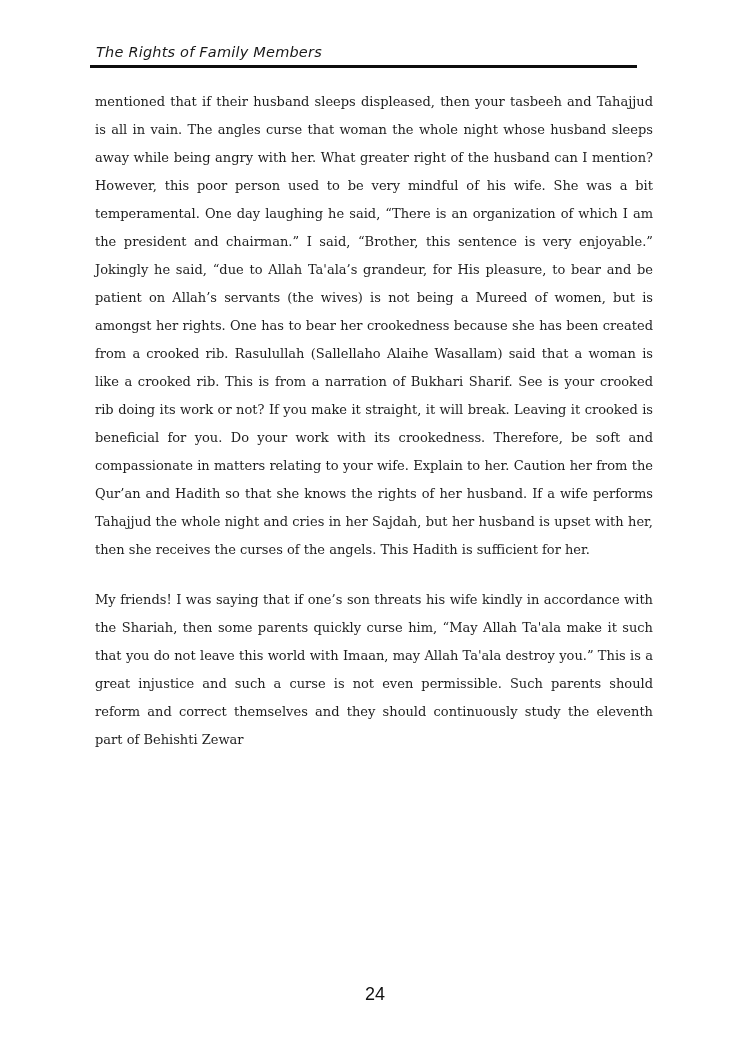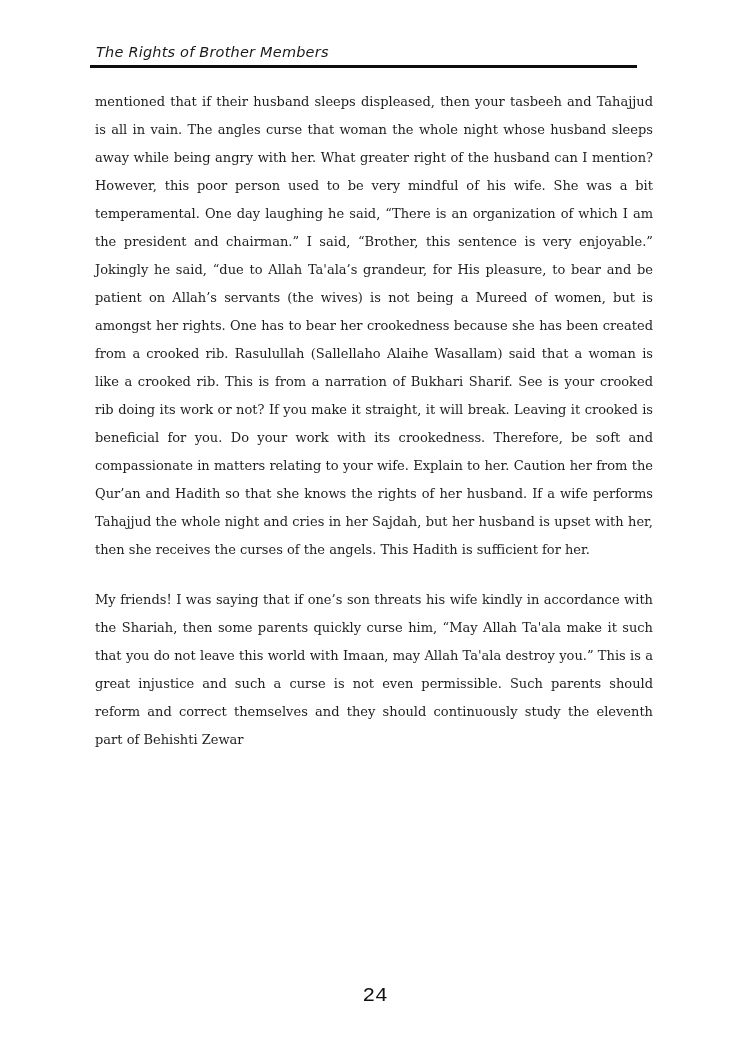--- a/index.html
+++ b/index.html
@@ -51,32 +51,32 @@
     margin: 0 0 22px 0;
   }
   .page-footer {
     position: absolute;
     left: 0;
     top: 984px;
     width: 750px;
     text-align: center;
   }
   .page-number {
-    font-family: Liberation Mono, monospace;
-    font-size: 21px;
+    font-family: Liberation Sans, sans-serif;
+    font-size: 18px;
     color: #111111;
   }
 </style>
 </head>
 <body>
 
 <div class="page">
 
   <header class="running-header">
-    <span class="header-title">The Rights of Brother Members</span>
+    <span class="header-title">The Rights of Family Members</span>
     <div class="header-rule"></div>
   </header>
 
   <main class="body-text">
     <p class="para">mentioned that if their husband sleeps displeased, then your tasbeeh and Tahajjud is all in vain. The angles curse that woman the whole night whose husband sleeps away while being angry with her. What greater right of the husband can I mention? However, this poor person used to be very mindful of his wife. She was a bit temperamental. One day laughing he said, “There is an organization of which I am the president and chairman.” I said, “Brother, this sentence is very enjoyable.” Jokingly he said, “due to Allah Ta'ala’s grandeur, for His pleasure, to bear and be patient on Allah’s servants (the wives) is not being a Mureed of women, but is amongst her rights. One has to bear her crookedness because she has been created from a crooked rib. Rasulullah (Sallellaho Alaihe Wasallam) said that a woman is like a crooked rib. This is from a narration of Bukhari Sharif. See is your crooked rib doing its work or not? If you make it straight, it will break. Leaving it crooked is beneficial for you. Do your work with its crookedness. Therefore, be soft and compassionate in matters relating to your wife. Explain to her. Caution her from the Qur’an and Hadith so that she knows the rights of her husband. If a wife performs Tahajjud the whole night and cries in her Sajdah, but her husband is upset with her, then she receives the curses of the angels. This Hadith is sufficient for her.</p>
     <p class="para">My friends! I was saying that if one’s son threats his wife kindly in accordance with the Shariah, then some parents quickly curse him, “May Allah Ta'ala make it such that you do not leave this world with Imaan, may Allah Ta'ala destroy you.” This is a great injustice and such a curse is not even permissible. Such parents should reform and correct themselves and they should continuously study the eleventh part of Behishti Zewar</p>
   </main>
 
   <footer class="page-footer">
     <span class="page-number">24</span>

